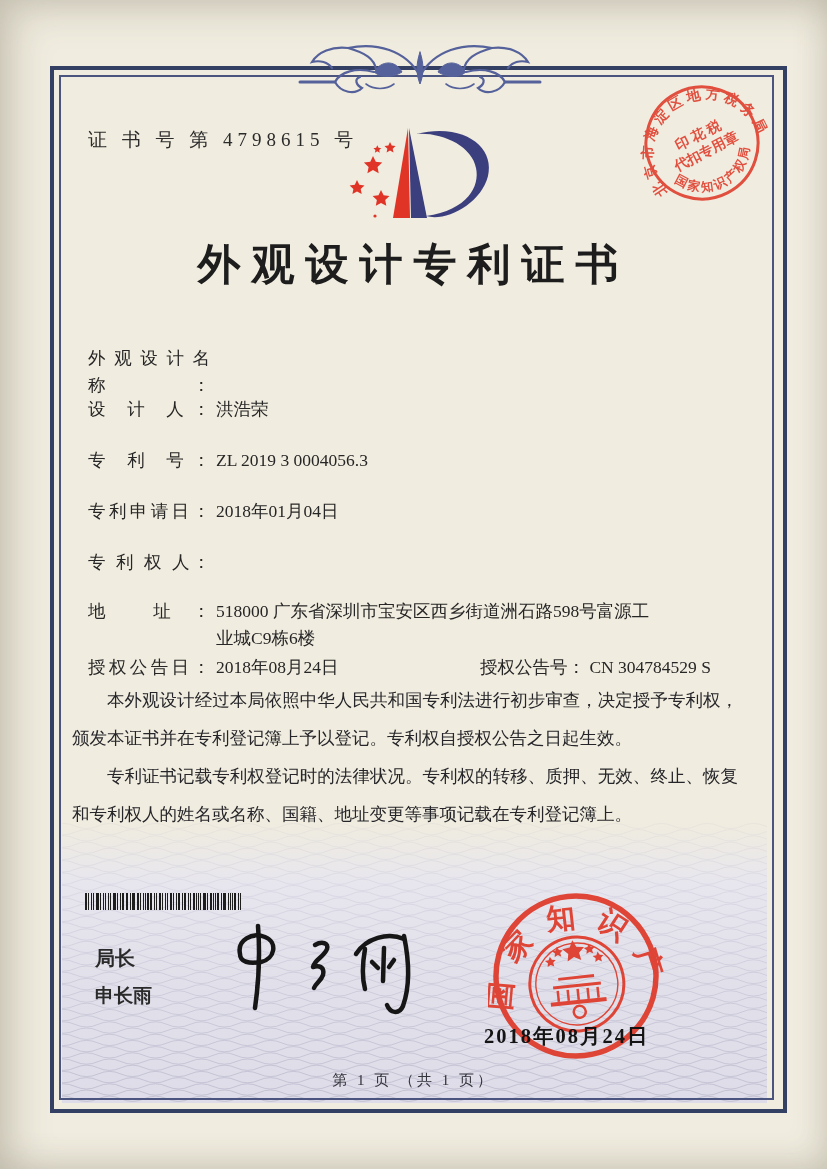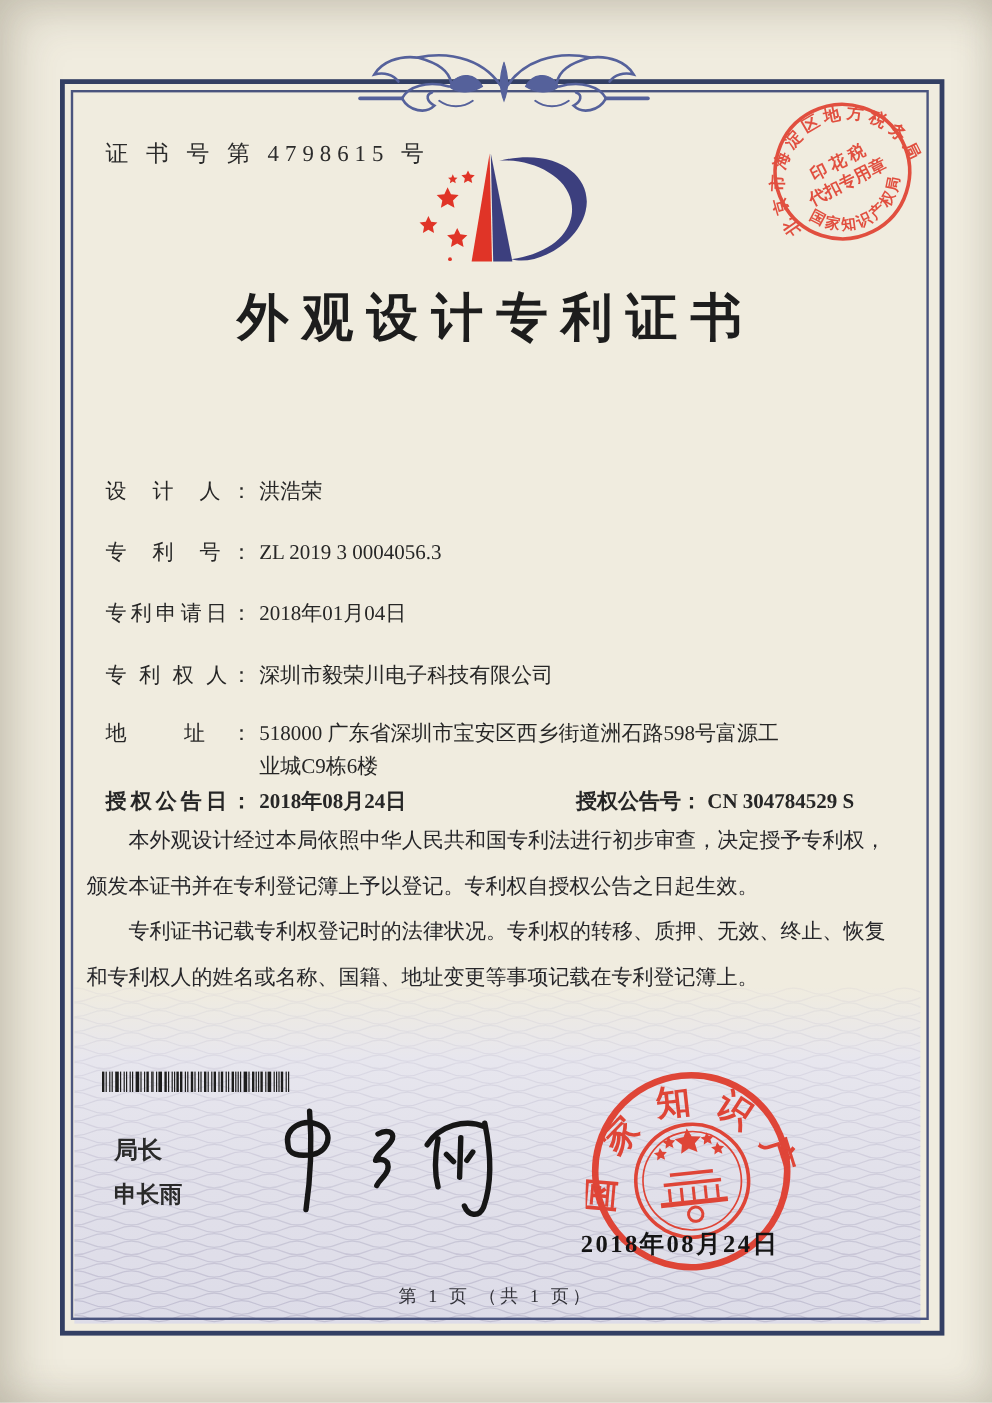--- a/index.html
+++ b/index.html
@@ -11,21 +11,21 @@
   }
   .abs{position:absolute;}
   
   #frame-outer{left:50px;top:66px;width:729px;height:1039px;border:4px solid #333f63;z-index:3;pointer-events:none;}
   #frame-inner{left:59px;top:75px;width:711px;height:1021px;border:2px solid #4a547e;z-index:3;pointer-events:none;}
   
   #wave-band{left:62px;top:822px;width:705px;height:281px;z-index:1;
     background:linear-gradient(#f0ecdf 0%, #e7e6ee 22%, #e1e0ea 60%, #dddce8 100%);}
   #wave-band svg{display:block;}
   
-  #cert-number{left:88px;top:115px;font-size:19px;letter-spacing:5px;color:#2b2b2b;z-index:4;}
+  #cert-number{left:88px;top:127px;font-size:19px;letter-spacing:5px;color:#2b2b2b;z-index:4;}
   
   #logo{left:330px;top:120px;width:190px;height:120px;z-index:4;}
   
   #title{left:0;top:236px;width:827px;text-align:center;font-size:43px;font-weight:bold;letter-spacing:11px;color:#1d1d1d;z-index:4;}
   
   .field-row{position:absolute;left:88px;width:660px;font-size:17.5px;color:#262626;z-index:4;line-height:27px;display:flex;}
   .field-label{display:inline-block;width:122px;text-align:justify;text-align-last:justify;flex:0 0 122px;}
   .field-value{margin-left:6px;}
   .field-value.addr{width:442px;}
   .grant-right{position:absolute;left:392px;top:0;white-space:nowrap;}
@@ -164,42 +164,42 @@
       </g>
       <path fill="#e03427" d="M78,8 L80,98 63,98 Z"></path>
       <path fill="#3c3f7e" d="M79,8 L81,98 97,98 Z"></path>
       <path fill="#3c3f7e" d="M86,14 C135,2 165,28 158,56 C151,84 116,102 96,96 C138,90 150,66 146,48 C142,26 112,12 86,14 Z"></path>
     </svg>
   </div>
 
   <div id="title" class="abs">外观设计专利证书</div>
 
   <div class="field-row" style="top:345px;">
+    <span class="field-label">外观设计名称：</span>
   </div>
   <div class="field-row" style="top:396px;">
     <span class="field-label">设 计 人：</span>
     <span class="field-value">洪浩荣</span>
   </div>
   <div class="field-row" style="top:447px;">
     <span class="field-label">专 利 号：</span>
     <span class="field-value">ZL 2019 3 0004056.3</span>
   </div>
   <div class="field-row" style="top:498px;">
     <span class="field-label">专利申请日：</span>
     <span class="field-value">2018年01月04日</span>
   </div>
   <div class="field-row" style="top:549px;">
     <span class="field-label">专 利 权 人：</span>
-    <span class="field-value">深圳市毅荣川电子科技有限公司</span>
   </div>
   <div class="field-row" style="top:598px;">
     <span class="field-label">地 址：</span>
     <span class="field-value addr">518000 广东省深圳市宝安区西乡街道洲石路598号富源工业城C9栋6楼</span>
   </div>
-  <div class="field-row" style="top:654px;font-weight:bold;">
+  <div class="field-row" style="top:654px;">
     <span class="field-label">授权公告日：</span>
     <span class="field-value">2018年08月24日</span>
     <span class="grant-right">
       <span>授权公告号：</span>
       <span>CN 304784529 S</span>
     </span>
   </div>
 
   <div id="body-text" class="abs">
     <p>本外观设计经过本局依照中华人民共和国专利法进行初步审查，决定授予专利权，颁发本证书并在专利登记簿上予以登记。专利权自授权公告之日起生效。</p>

